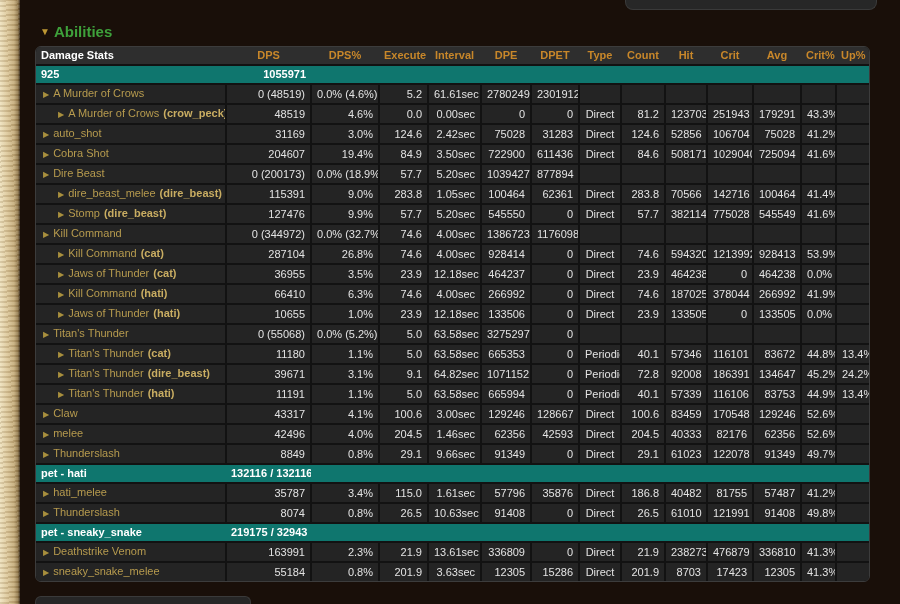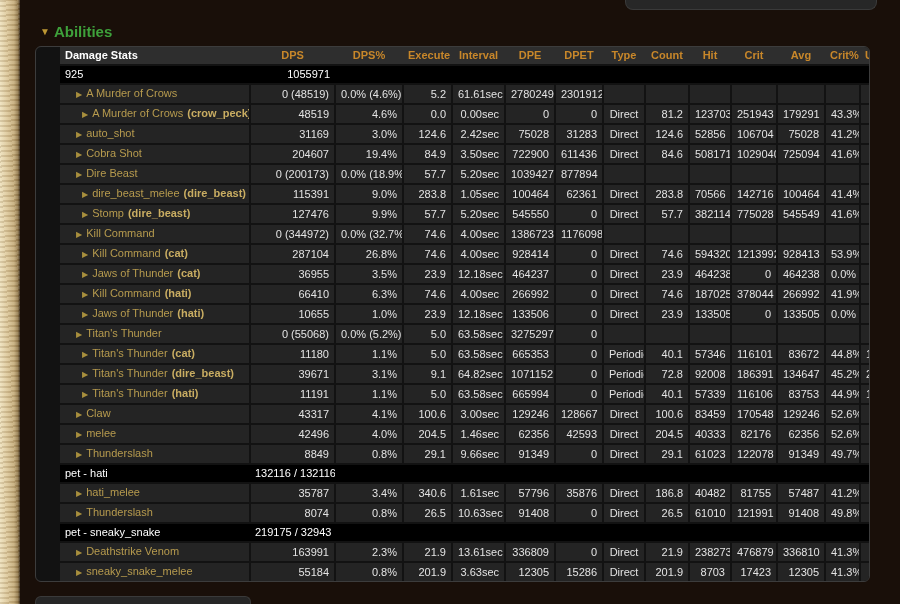--- a/index.html
+++ b/index.html
@@ -31,40 +31,39 @@
   }
   .toggle-arrow { color:#bd9733; font-size:10px; margin-right:4px; vertical-align:2px; }
   .table-wrap {
     position:absolute; left:35px; top:46px; width:835px;
     background:#121212; border:1px solid #3c3c3c; border-radius:6px;
     overflow:hidden;
   }
   table {
     border-collapse:collapse; table-layout:fixed; width:833px;
     font-size:11px;
-    margin-left:24px;
   }
   th, td {
     padding:2px 5px; line-height:13px;
     border-bottom:2px solid #121212; border-right:2px solid #121212;
     background:#242424; color:#e3e3e3;
     overflow:hidden; white-space:nowrap;
   }
   th:last-child, td:last-child { border-right:none; }
   tr:last-child td { border-bottom:none; }
   thead th {
     background:#2e2e2e; color:#c8872a; font-weight:bold; text-align:center;
     border-right:none; cursor:pointer;
   }
   thead th.name-h { text-align:left; color:#ffffff; }
   tr.group td {
-    background:#000000; color:#ffffff; font-weight:normal; border-right:none;
+    background:#0f766e; color:#ffffff; font-weight:bold; border-right:none;
   }
   td.name { text-align:left; color:#b79b4e; cursor:pointer; }
-  td.name.lvl1 { padding-left:16px; }
+  td.name.lvl1 { padding-left:7px; }
   td.name.lvl2 { padding-left:22px; }
   td.num { text-align:right; }
   td.ctr { text-align:center; }
   .arrow { color:#a88f3d; font-size:8px; margin-right:4px; }
   .sub { font-weight:bold; color:#c9ad62; margin-left:4px; }
 </style>
 </head>
 <body>
 
 <div class="parchment"></div>
@@ -422,21 +421,21 @@
         </tr>
         <tr class="group">
           <td>pet - hati</td>
           <td class="num">132116 / 132116</td>
           <td colspan="12"></td>
         </tr>
         <tr>
           <td class="name lvl1"><span class="arrow">▶</span><span>hati_melee</span></td>
           <td class="num">35787</td>
           <td class="num">3.4%</td>
-          <td class="num">340.6</td>
+          <td class="num">115.0</td>
           <td class="num">1.61sec</td>
           <td class="num">57796</td>
           <td class="num">35876</td>
           <td class="ctr">Direct</td>
           <td class="num">186.8</td>
           <td class="num">40482</td>
           <td class="num">81755</td>
           <td class="num">57487</td>
           <td class="num">41.2%</td>
           <td class="num"></td>

